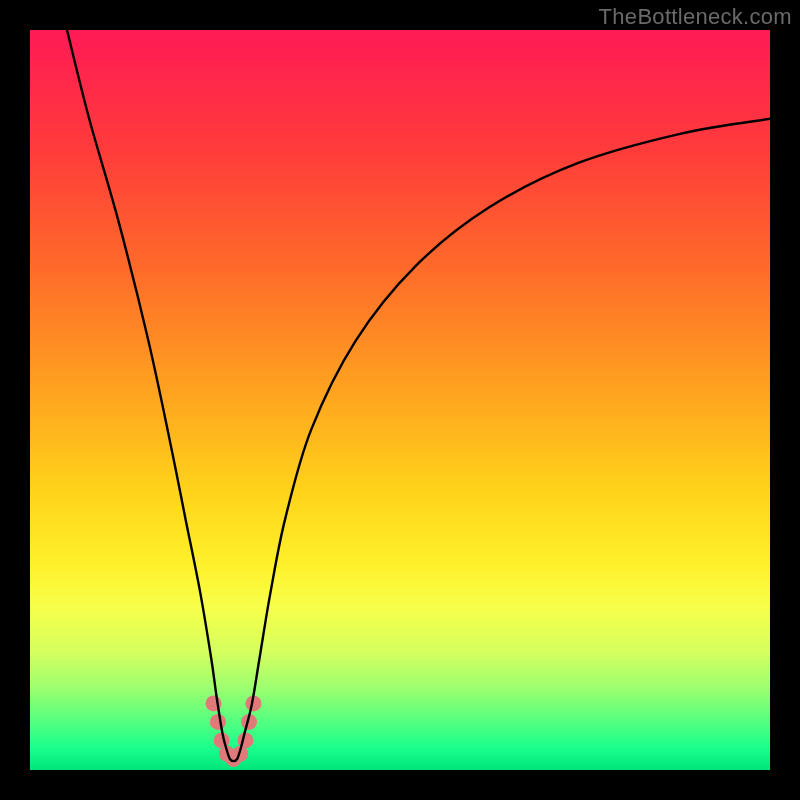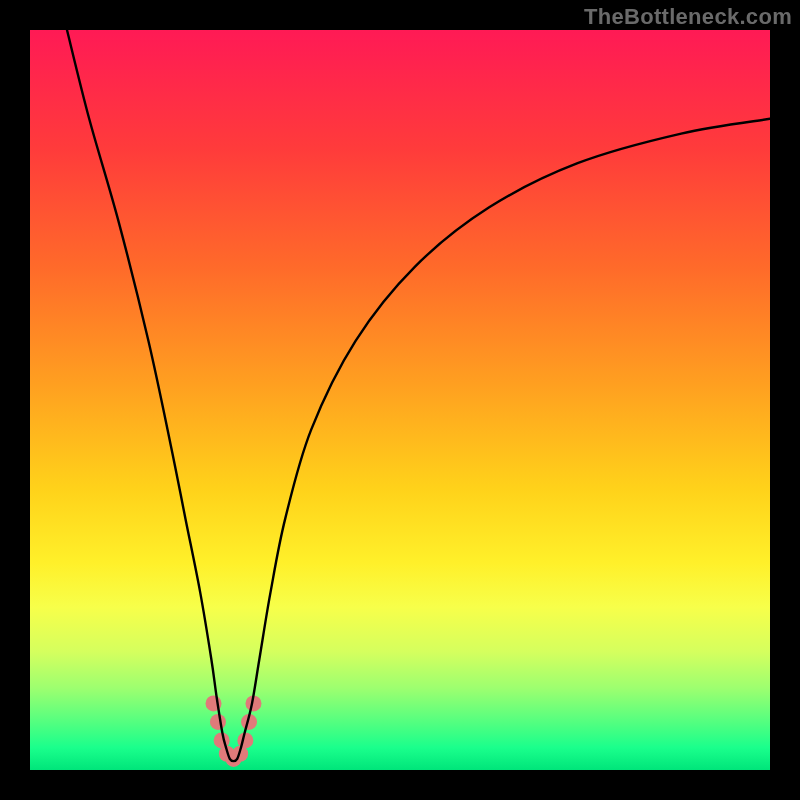--- a/index.html
+++ b/index.html
@@ -37,21 +37,21 @@
       #1aff8c 97%,
       #00e57a 100%
     );
   }
   .watermark {
     position: absolute;
     top: 4px;
     right: 8px;
     color: #6a6a6a;
     font-size: 22px;
-    font-weight: 700;
+    font-weight: 400;
     letter-spacing: 0.3px;
     user-select: none;
   }
   svg.curve {
     position: absolute;
     inset: 0;
     width: 100%;
     height: 100%;
   }
 </style>

